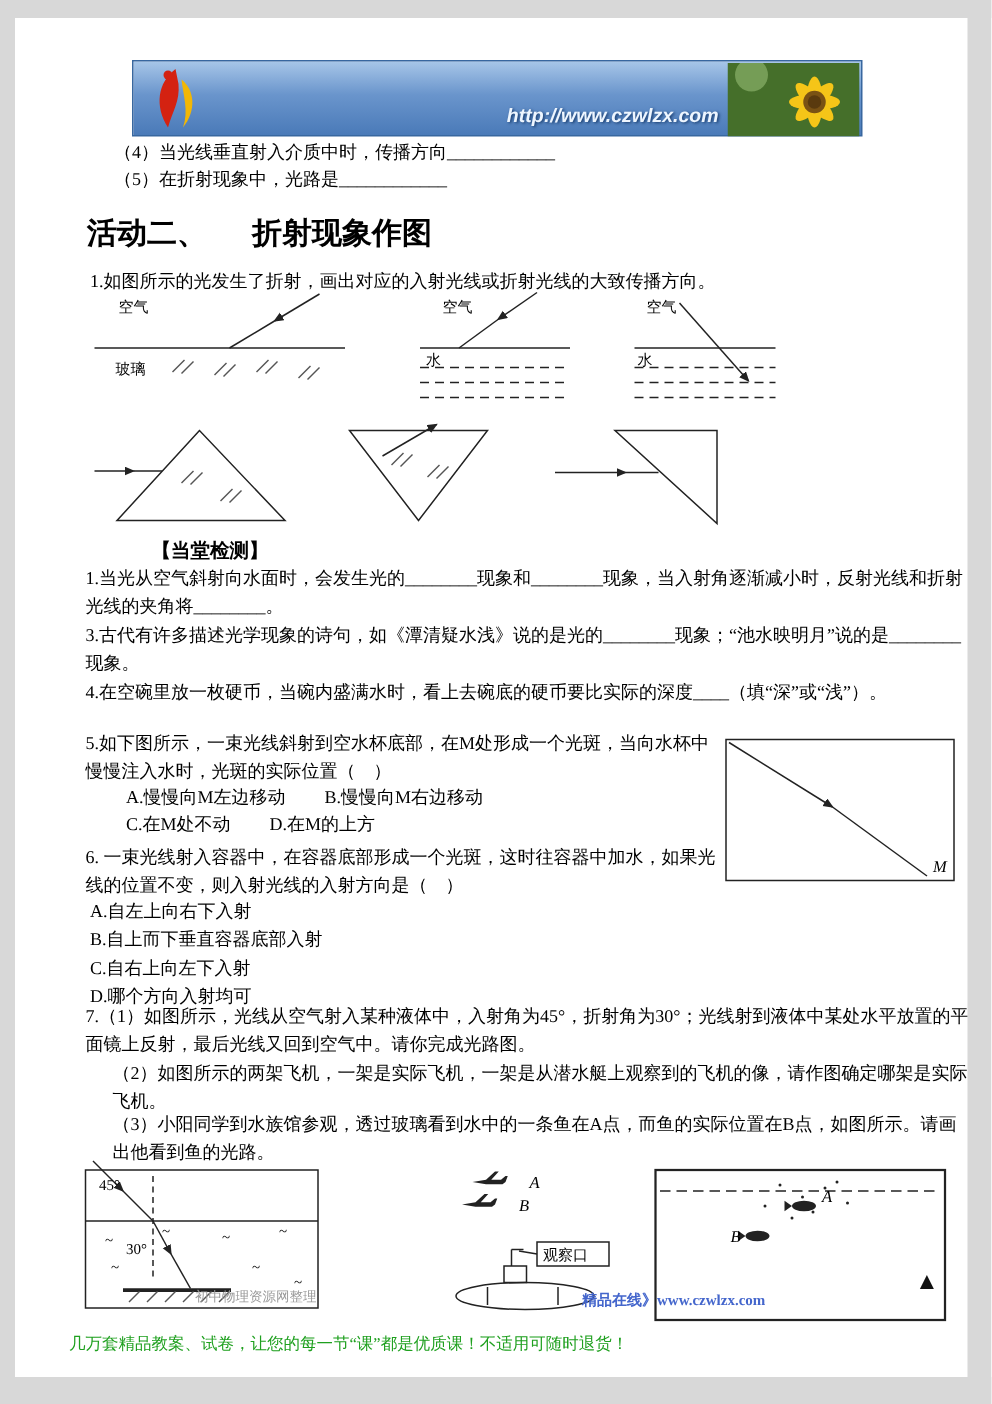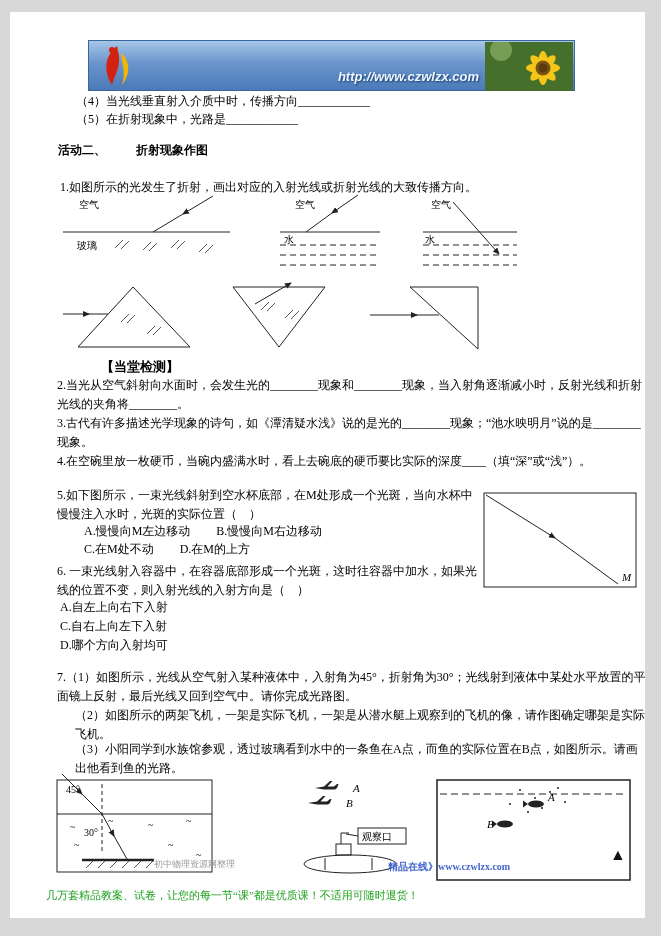--- a/index.html
+++ b/index.html
@@ -25,27 +25,27 @@
     text-shadow:1px 1px 0 #a03010, -1px -1px 0 #a03010, 1px -1px 0 #a03010, -1px 1px 0 #a03010;
     white-space:nowrap;
   }
   .banner-url {
     left:40px; top:28px; width:350px; text-align:right;
     font-size:13px; font-weight:bold; font-style:italic; color:#eef6ff;
     text-shadow:1px 1px 2px #173a6b;
     font-family:"Liberation Sans","DejaVu Sans",sans-serif;
   }
   .sunflower { right:1px; top:1px; }
-  .activity-heading { left:58px; top:142px; font-size:12px; font-weight:bold; }
+  .activity-heading { left:58px; top:142px; font-size:20px; font-weight:bold; }
   .activity-heading .gap { display:inline-block; width:30px; }
   .quiz-heading { left:57px; top:358px; font-size:13px; font-weight:bold;margin-left:44px; }
   .opt-row { display:flex; gap:26px; }
   svg text { stroke:none; fill:#000; font-family:"Liberation Serif","DejaVu Serif",serif; font-size:10px; }
   svg text.it { font-style:italic; font-size:11px; }
-  .footer-source { left:154px; top:858px; font-size:9px; color:#999; z-index:2; }
+  .footer-source { left:130px; top:858px; font-size:9px; color:#999; z-index:2; }
   .footer-site { left:388px; top:860px; font-size:10px; color:#4466cc; font-weight:bold; z-index:2; }
   .footer-mark { left:610px; top:846px; font-size:16px; color:#111; z-index:2; }
   .footer-slogan { left:46px; top:888px; width:566px; font-size:11px; color:#1fa01f; z-index:2; }
 </style>
 </head>
 <body>
 
 <div class="edge" style="left:0;top:0;width:661px;height:12px"></div>
 <div class="edge" style="left:0;top:0;width:10px;height:936px"></div>
 <div class="edge" style="left:645px;top:0;width:16px;height:936px"></div>
@@ -156,35 +156,36 @@
     </g>
   </g>
   <g stroke="#222" fill="none">
     <polygon points="355,5 423,5 423,67"></polygon>
     <line x1="315" y1="33" x2="362" y2="33" marker-end="url(#arrB)"></line>
     <line x1="362" y1="33" x2="384" y2="33"></line>
   </g>
 </svg>
 
 <div class="abs quiz-heading">【当堂检测】</div>
-<div class="abs txt" style="left:57px;top:376px;width:592px">2.当光从空气斜射向水面时，会发生光的________现象和________现象，当入射角逐渐减小时，反射光线和折射光线的夹角将________。</div>
+<div class="abs txt" style="left:57px;top:376px;width:592px">1.当光从空气斜射向水面时，会发生光的________现象和________现象，当入射角逐渐减小时，反射光线和折射光线的夹角将________。</div>
 <div class="abs txt" style="left:57px;top:414px;width:592px">3.古代有许多描述光学现象的诗句，如《潭清疑水浅》说的是光的________现象；“池水映明月”说的是________现象。</div>
 <div class="abs txt" style="left:57px;top:452px;width:592px">4.在空碗里放一枚硬币，当碗内盛满水时，看上去碗底的硬币要比实际的深度____（填“深”或“浅”）。</div>
 <div class="abs txt" style="left:57px;top:486px;width:425px">5.如下图所示，一束光线斜射到空水杯底部，在M处形成一个光斑，当向水杯中慢慢注入水时，光斑的实际位置（　）</div>
 <div class="abs txt opt-row" style="left:84px;top:522px">
   <span>A.慢慢向M左边移动</span>
   <span>B.慢慢向M右边移动</span>
 </div>
 <div class="abs txt opt-row" style="left:84px;top:540px">
   <span>C.在M处不动</span>
   <span>D.在M的上方</span>
 </div>
 <div class="abs txt" style="left:57px;top:562px;width:425px">6. 一束光线射入容器中，在容器底部形成一个光斑，这时往容器中加水，如果光线的位置不变，则入射光线的入射方向是（　）</div>
 <div class="abs txt" style="left:60px;top:598px">
   <div>A.自左上向右下入射</div>
+  <div>B.自上而下垂直容器底部入射</div>
   <div>C.自右上向左下入射</div>
   <div>D.哪个方向入射均可</div>
 </div>
 
 <svg class="abs" style="left:480px;top:490px" width="160" height="105">
   <defs>
     <marker id="arrC" markerWidth="9" markerHeight="8" refX="6" refY="3" orient="auto">
       <path d="M0,0 L7,3 L0,6 Z" fill="#222" stroke="none"></path>
     </marker>
   </defs>

